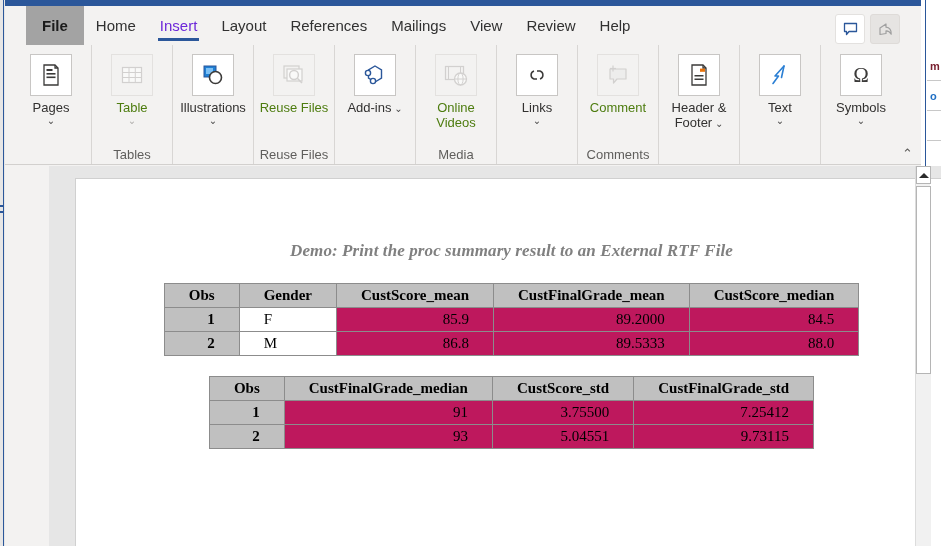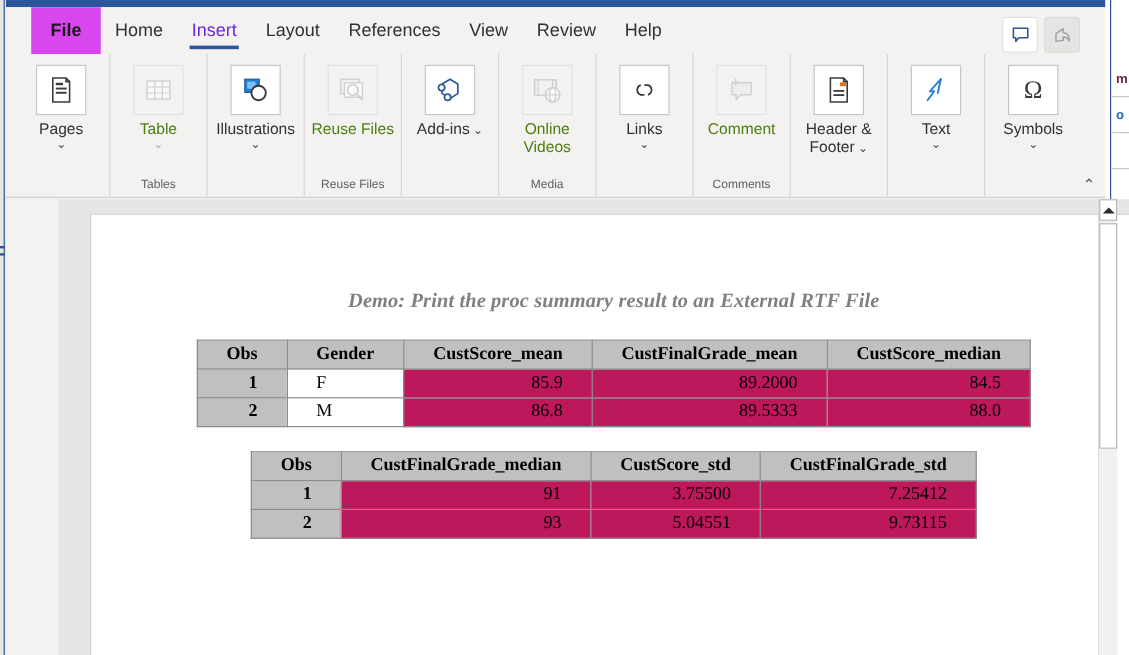--- a/index.html
+++ b/index.html
@@ -39,21 +39,21 @@
     background: #f3f2f1;
   }
   .tabs { display: flex; align-items: flex-end; height: 39px; padding-left: 21px; }
   .tab {
     position: relative;
     font-size: 15px; color: #313131;
     padding: 0 12px; height: 39px; line-height: 39px;
     white-space: nowrap; cursor: default;
   }
   .tab.file {
-    background: #d946ef; font-weight: 700; color: #1b1b1b;
+    background: #a3a3a3; font-weight: 700; color: #1b1b1b;
     padding: 0 16px;
   }
   .tab.active { color: #6d28d9; font-weight: 400; }
   .tab.active::after {
     content: ""; position: absolute; left: 10px; right: 10px; bottom: 4px;
     height: 3px; background: #2b579a;
   }
 
   .topright { position: absolute; top: 8px; right: 21px; display: flex; gap: 5px; }
   .tr-btn {
@@ -89,21 +89,21 @@
   }
   .btn.dis .iconbox { background: #f3f2f1; border-color: #d6d4d2; opacity: .55; }
   .btn .lbl {
     font-size: 13px; color: #323130; text-align: center; line-height: 15px;
     max-width: 72px; word-wrap: break-word;
   }
   .btn.dis .lbl { color: #4d7c0f; }
   .btn .chev { font-size: 10px; color: #4a4a4a; line-height: 11px; margin-top: 0px; }
   .btn.dis .chev { color: #b0aeac; }
   .grp-label {
-    font-size: 10px; color: #5f5e5c; text-align: center;
+    font-size: 13px; color: #5f5e5c; text-align: center;
     padding-bottom: 5px; height: 18px; line-height: 18px;
   }
   .collapse {
     position: absolute; right: 8px; bottom: 3px; font-size: 13px; color: #5f5e5c;
   }
 
   
   .docarea {
     position: absolute; top: 166px; left: 5px; width: 916px; height: 380px;
     background: #e6e6e6;
@@ -201,20 +201,21 @@
 
   <div class="titlebar"></div>
 
   <div class="tabstrip">
     <div class="tabs" id="tabs-host">
         <div class="tab file">File</div>
         <div class="tab">Home</div>
         <div class="tab active">Insert</div>
         <div class="tab">Layout</div>
         <div class="tab">References</div>
+        <div class="tab">Mailings</div>
         <div class="tab">View</div>
         <div class="tab">Review</div>
         <div class="tab">Help</div>
       </div>
     <div class="topright">
       <div class="tr-btn">
         <span>
           <svg width="17" height="17" viewBox="0 0 17 17">
             <path d="M2.5 2.5 H14.5 V10.5 H7 L4.5 13.5 V10.5 H2.5 Z" fill="#ffffff" stroke="#2b579a" stroke-width="1.3" stroke-linejoin="round"></path>
           </svg>

